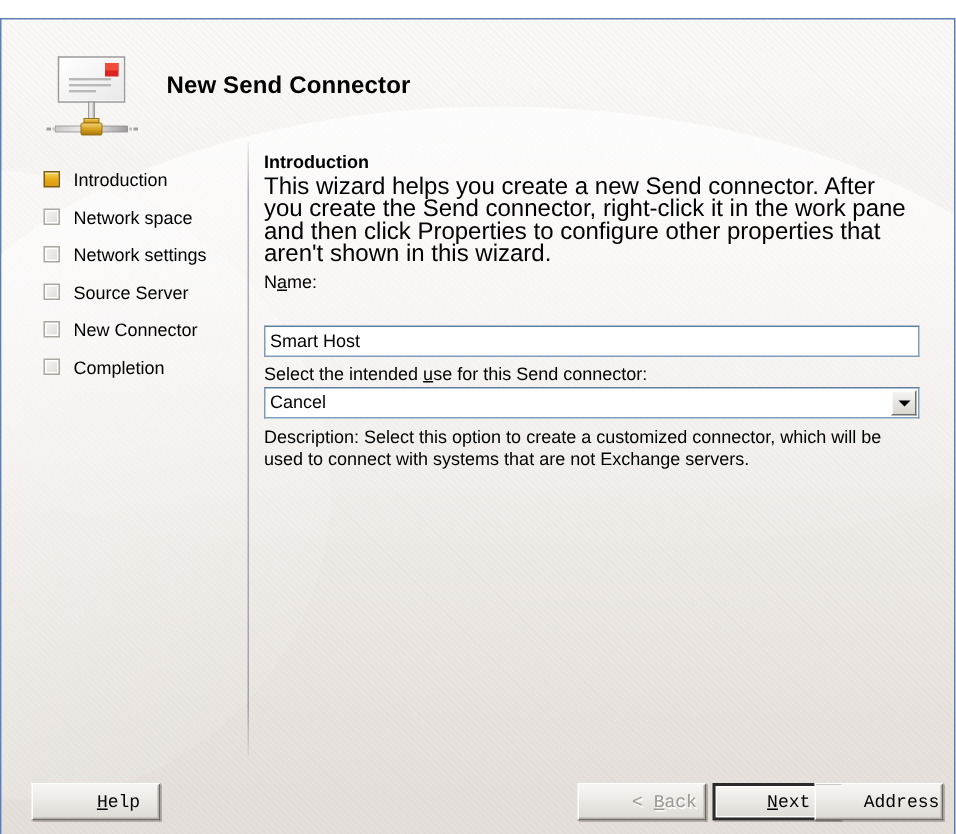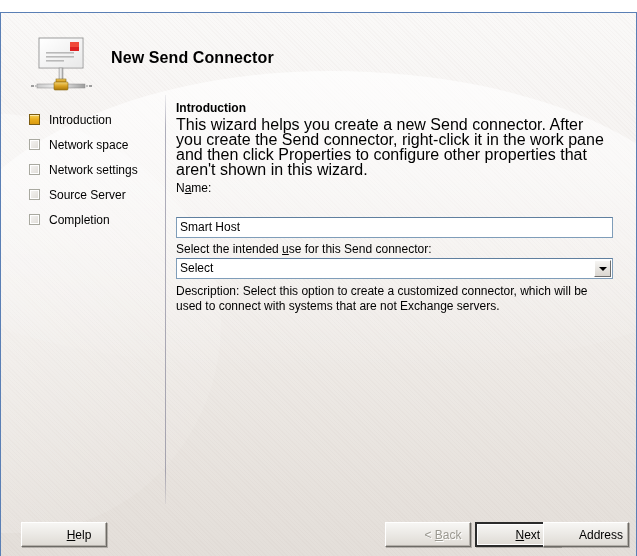--- a/index.html
+++ b/index.html
@@ -221,21 +221,21 @@
     left: 0;
     bottom: 0;
     width: 635px;
     height: 58px;
   }
   .btn {
     position: absolute;
     box-sizing: border-box;
     height: 25px;
     width: 86px;
-    font-family: Liberation Sans, sans-serif;
+    font-family: Liberation Mono, monospace;
     font-size: 12px;
     color: #000;
     background: linear-gradient(to bottom, #f7f6f4 0%, #eceae6 45%, #dedad4 100%);
     border: 1px solid #ffffff;
     border-right-color: #6d6a65;
     border-bottom-color: #6d6a65;
     box-shadow: inset -1px -1px 0 #b3afa9, 1px 1px 0 rgba(90,86,80,0.35);
     display: flex;
     align-items: center;
     justify-content: center;
@@ -327,20 +327,24 @@
     <div class="step">
       <span class="step-box pending"></span>
       <span>Network settings</span>
     </div>
 
     <div class="step">
       <span class="step-box pending"></span>
       <span>Source Server</span>
     </div>
 
+    <div class="step">
+      <span class="step-box pending"></span>
+      <span>New Connector</span>
+    </div>
 
     <div class="step">
       <span class="step-box pending"></span>
       <span>Completion</span>
     </div>
   </div>
 
   <div id="divider"></div>
 
   <div id="content">
@@ -349,21 +353,21 @@
 
     <p id="intro-text">This wizard helps you create a new Send connector. After you create the Send connector, right-click it in the work pane and then click Properties to configure other properties that aren't shown in this wizard.</p>
 
     <div class="field-label"><span>N</span><u>a</u><span>me:</span></div>
 
     <input id="name-input" type="text" autofocus="" value="Smart Host" style="">
 
     <div class="field-label"><span>Select the intended </span><u>u</u><span>se for this Send connector:</span></div>
 
     <div id="use-select-wrap">
-      <div id="use-select-value">Select</div>
+      <div id="use-select-value">Cancel</div>
       <div id="use-select-arrow">
         <span class="tri"></span>
       </div>
     </div>
 
     <p id="desc-text">Description: Select this option to create a customized connector, which will be used to connect with systems that are not Exchange servers.</p>
   </div>
 
   <div id="footer">
 

